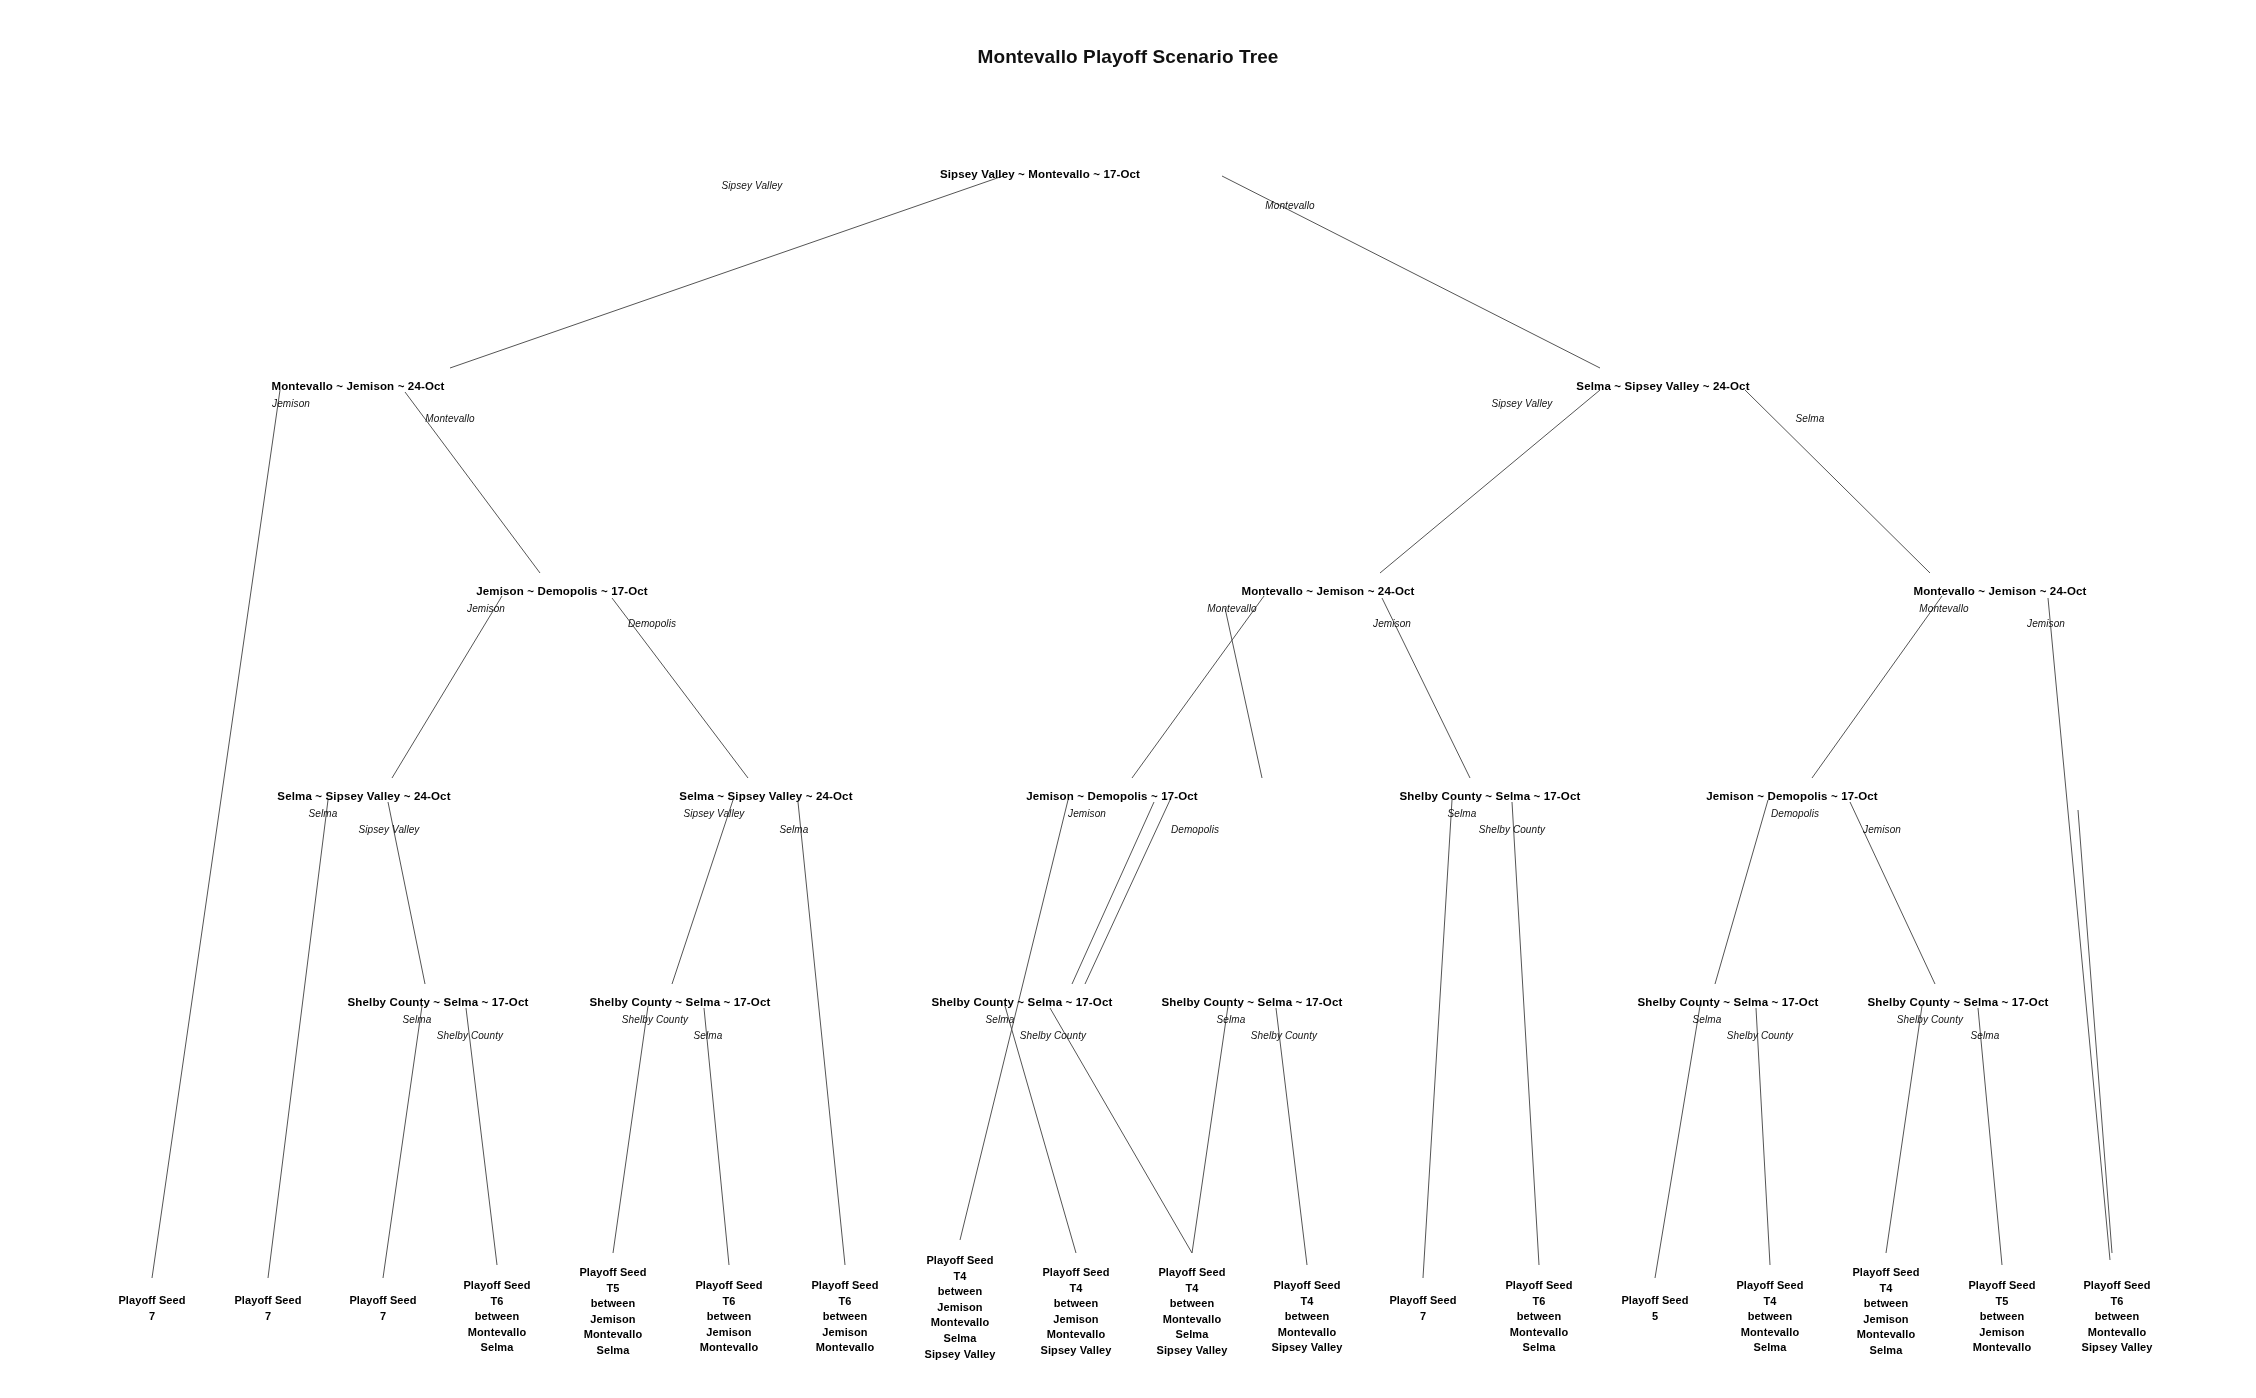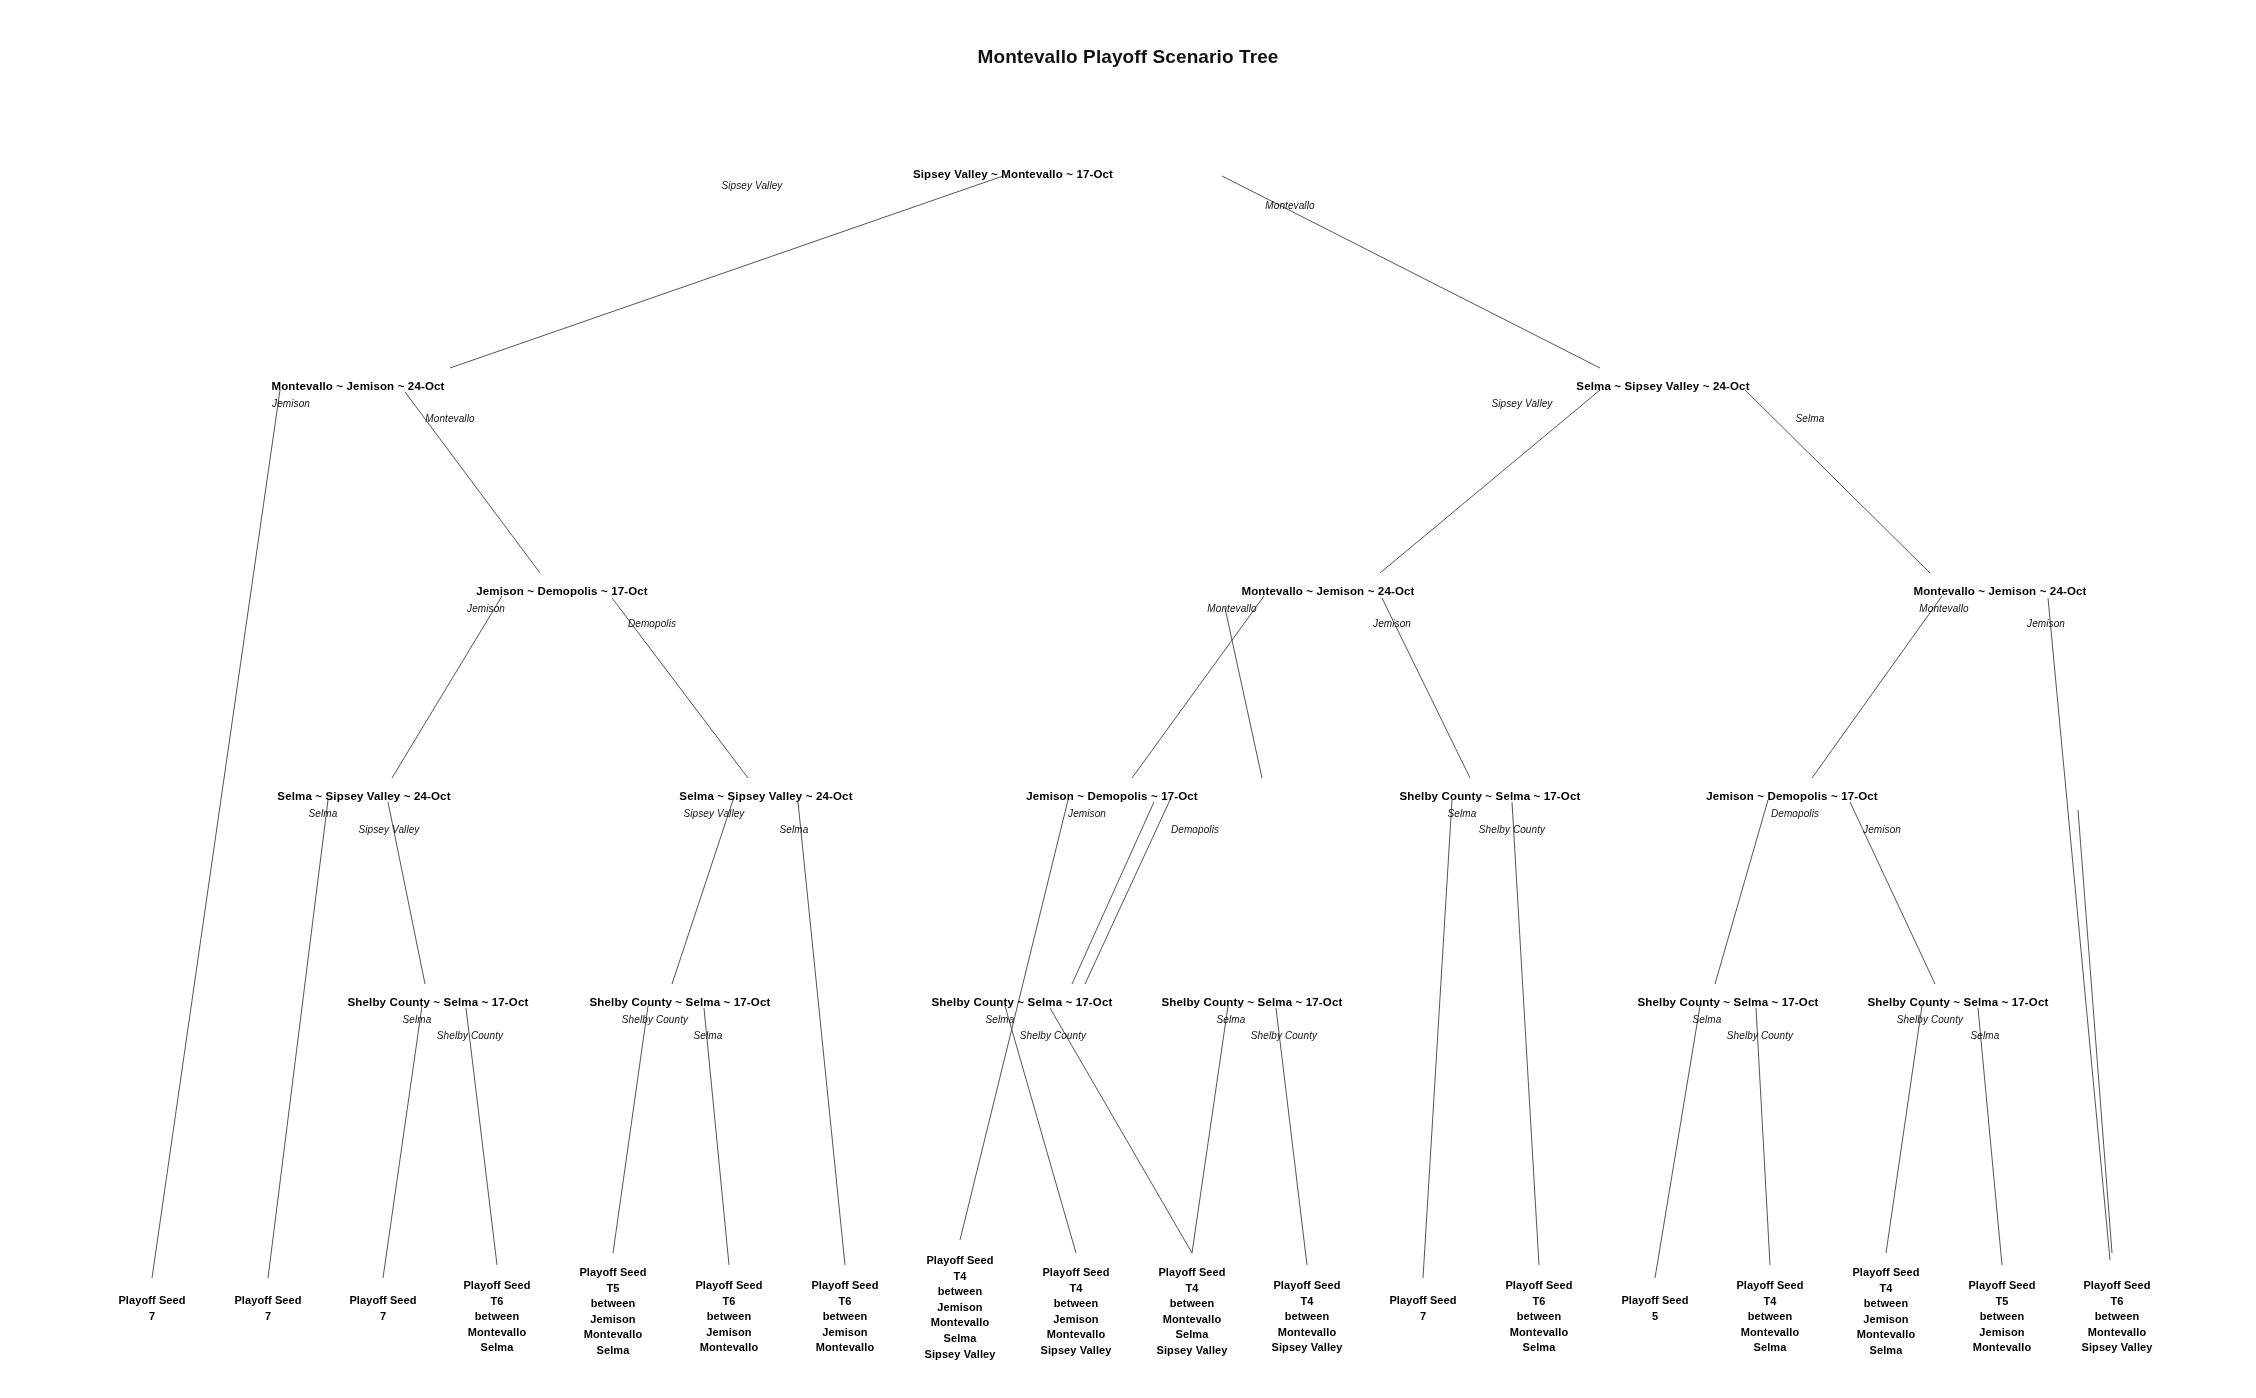--- a/index.html
+++ b/index.html
@@ -112,21 +112,21 @@
       <line x1="1700" y1="1006" x2="1655" y2="1278"></line>
       <line x1="1756" y1="1008" x2="1770" y2="1265"></line>
       <line x1="1922" y1="1006" x2="1886" y2="1253"></line>
       <line x1="1978" y1="1008" x2="2002" y2="1265"></line>
       <line x1="1225" y1="608" x2="1262" y2="778"></line>
       <line x1="1170" y1="800" x2="1085" y2="984"></line>
       <line x1="2078" y1="810" x2="2112" y2="1253"></line>
     </svg>
 
   <div id="labels-layer">
-      <div class="node-label" style="left: 1013px; top: 168px;">Sipsey Valley ~ Montevallo ~ 17-Oct</div>
+      <div class="node-label" style="left: 1040px; top: 168px;">Sipsey Valley ~ Montevallo ~ 17-Oct</div>
       <div class="node-label" style="left: 358px; top: 380px;">Montevallo ~ Jemison ~ 24-Oct</div>
       <div class="node-label" style="left: 1663px; top: 380px;">Selma ~ Sipsey Valley ~ 24-Oct</div>
       <div class="node-label" style="left: 562px; top: 585px;">Jemison ~ Demopolis ~ 17-Oct</div>
       <div class="node-label" style="left: 1328px; top: 585px;">Montevallo ~ Jemison ~ 24-Oct</div>
       <div class="node-label" style="left: 2000px; top: 585px;">Montevallo ~ Jemison ~ 24-Oct</div>
       <div class="node-label" style="left: 364px; top: 790px;">Selma ~ Sipsey Valley ~ 24-Oct</div>
       <div class="node-label" style="left: 766px; top: 790px;">Selma ~ Sipsey Valley ~ 24-Oct</div>
       <div class="node-label" style="left: 1112px; top: 790px;">Jemison ~ Demopolis ~ 17-Oct</div>
       <div class="node-label" style="left: 1490px; top: 790px;">Shelby County ~ Selma ~ 17-Oct</div>
       <div class="node-label" style="left: 1792px; top: 790px;">Jemison ~ Demopolis ~ 17-Oct</div>

